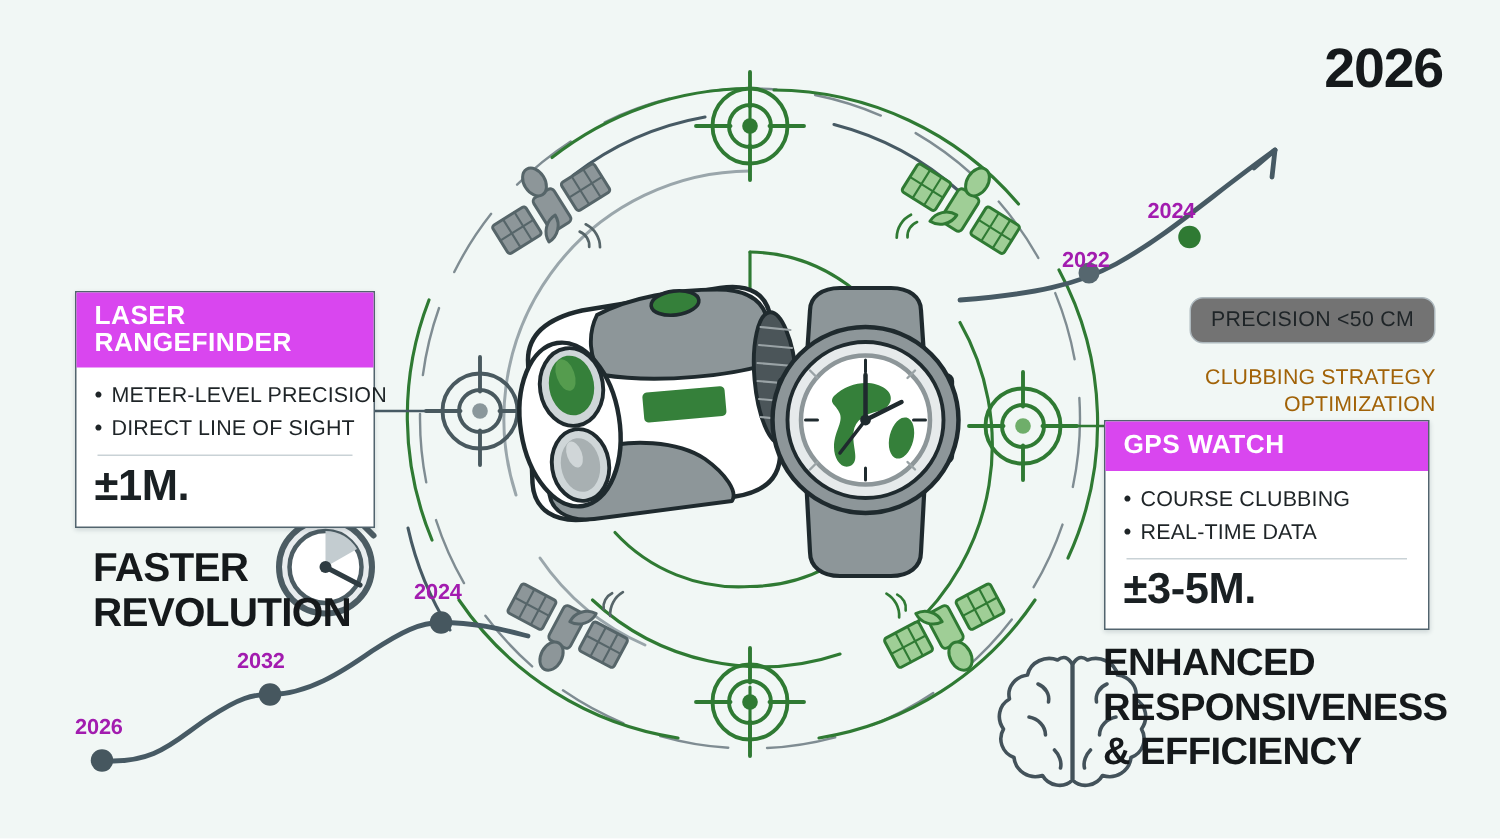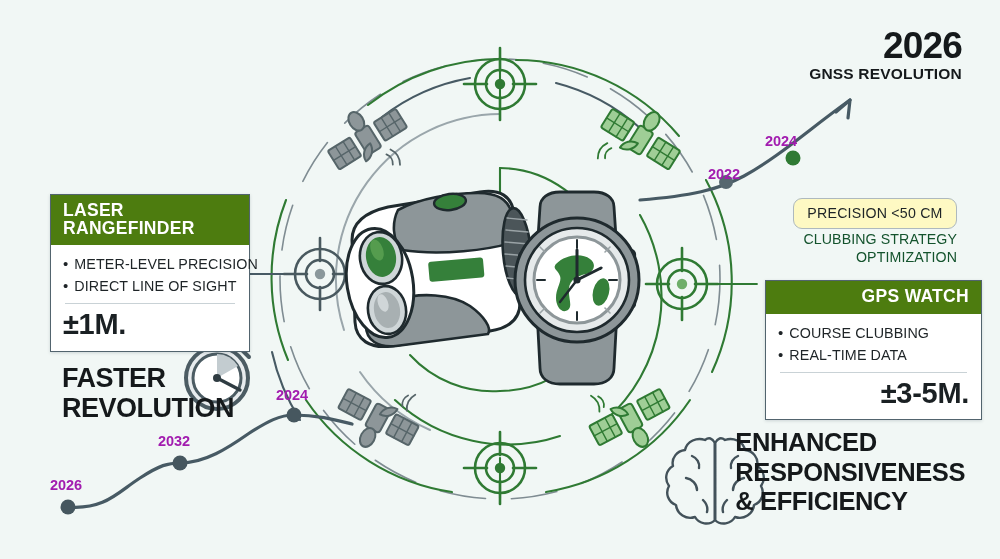--- a/index.html
+++ b/index.html
@@ -23,21 +23,21 @@
   }
 
   
   .panel {
     position: absolute;
     background: #ffffff;
     border: 1.5px solid #52646e;
     box-shadow: 0 1px 3px rgba(40,60,70,0.18);
   }
   .panel-head {
-    background: #4d7c0f;
+    background: #d946ef;
     color: #ffffff;
     font-size: 17.5px;
     font-weight: bold;
     letter-spacing: 0.3px;
     padding: 7px 12px 8px 12px;
     line-height: 1;
   }
   .panel-body {
     padding: 8px 12px 6px 12px;
   }
@@ -64,45 +64,45 @@
   .panel-metric {
     color: #1a2023;
     font-size: 29px;
     font-weight: bold;
     letter-spacing: -0.3px;
     padding: 1px 0 5px 0;
     line-height: 1.05;
   }
 
   #panel-laser { left: 50px; top: 194px; width: 198px; }
-  #panel-gps   { left: 765px; top: 280px; width: 215px; text-align: right; }
+  #panel-gps   { left: 736px; top: 280px; width: 215px; }
 
   
   #precision-block {
     position: absolute;
     left: 793px;
     top: 198px;
     width: 164px;
     text-align: center;
   }
   #precision-pill {
     border: 1.4px solid #aeb9be;
     border-radius: 9px;
-    background: #fef9c3;
+    background: #737373;
     color: #1e2427;
     font-size: 14.2px;
     padding: 6px 8px 7px 8px;
     letter-spacing: 0.2px;
     white-space: nowrap;
   }
   #precision-sub {
-    color: #14532d;
+    color: #a16207;
     font-size: 14.2px;
     line-height: 1.28;
-    margin-top: 1px;
+    margin-top: 14px;
     text-align: right;
     letter-spacing: 0.1px;
   }
 
   
   .headline {
     position: absolute;
     color: #15191b;
     font-weight: bold;
     line-height: 1.02;
@@ -489,21 +489,20 @@
       <div class="bullet-row">
         <span class="bullet-dot">•</span>
         <span>REAL-TIME DATA</span>
       </div>
       <div class="panel-rule"></div>
       <div class="panel-metric">±3-5M.</div>
     </div>
   </div>
 
   <div class="headline" id="hl-2026">2026</div>
-  <div class="headline" id="hl-gnss">GNSS REVOLUTION</div>
 
   <div class="headline" id="hl-faster">
     <div>FASTER</div>
     <div>REVOLUTION</div>
   </div>
 
   <div class="headline" id="hl-enhanced">
     <div>ENHANCED</div>
     <div>RESPONSIVENESS</div>
     <div>&amp; EFFICIENCY</div>

